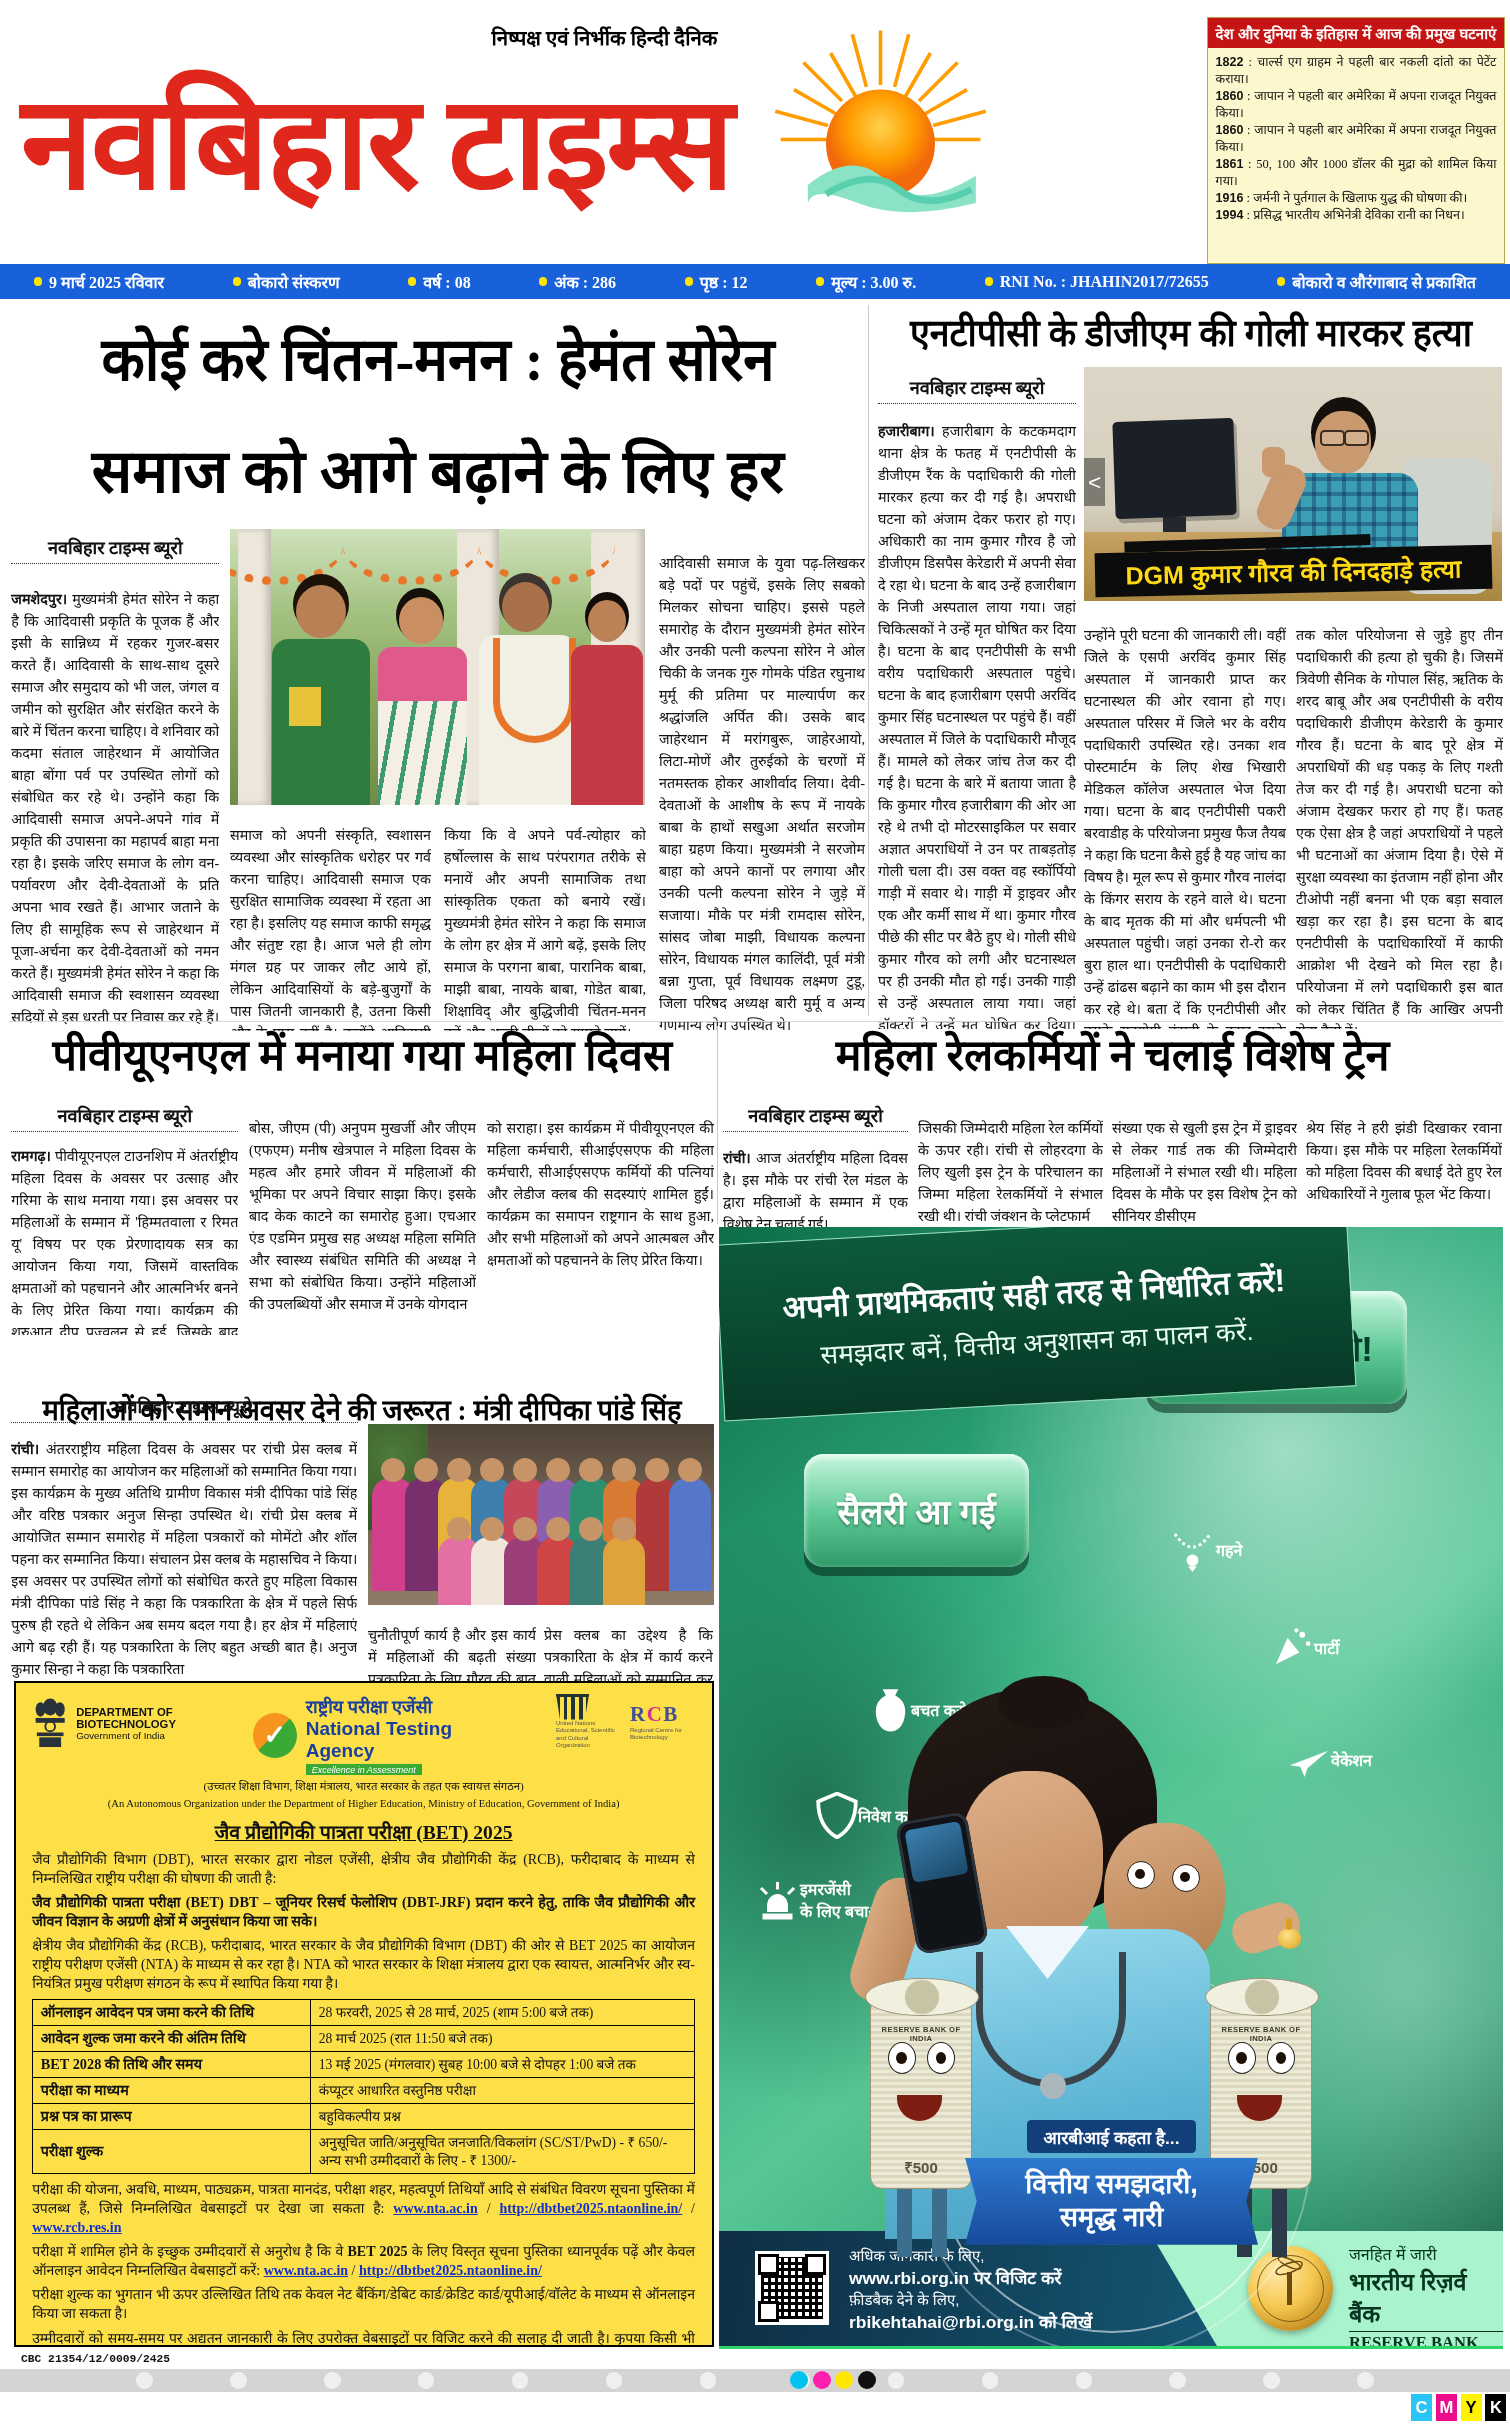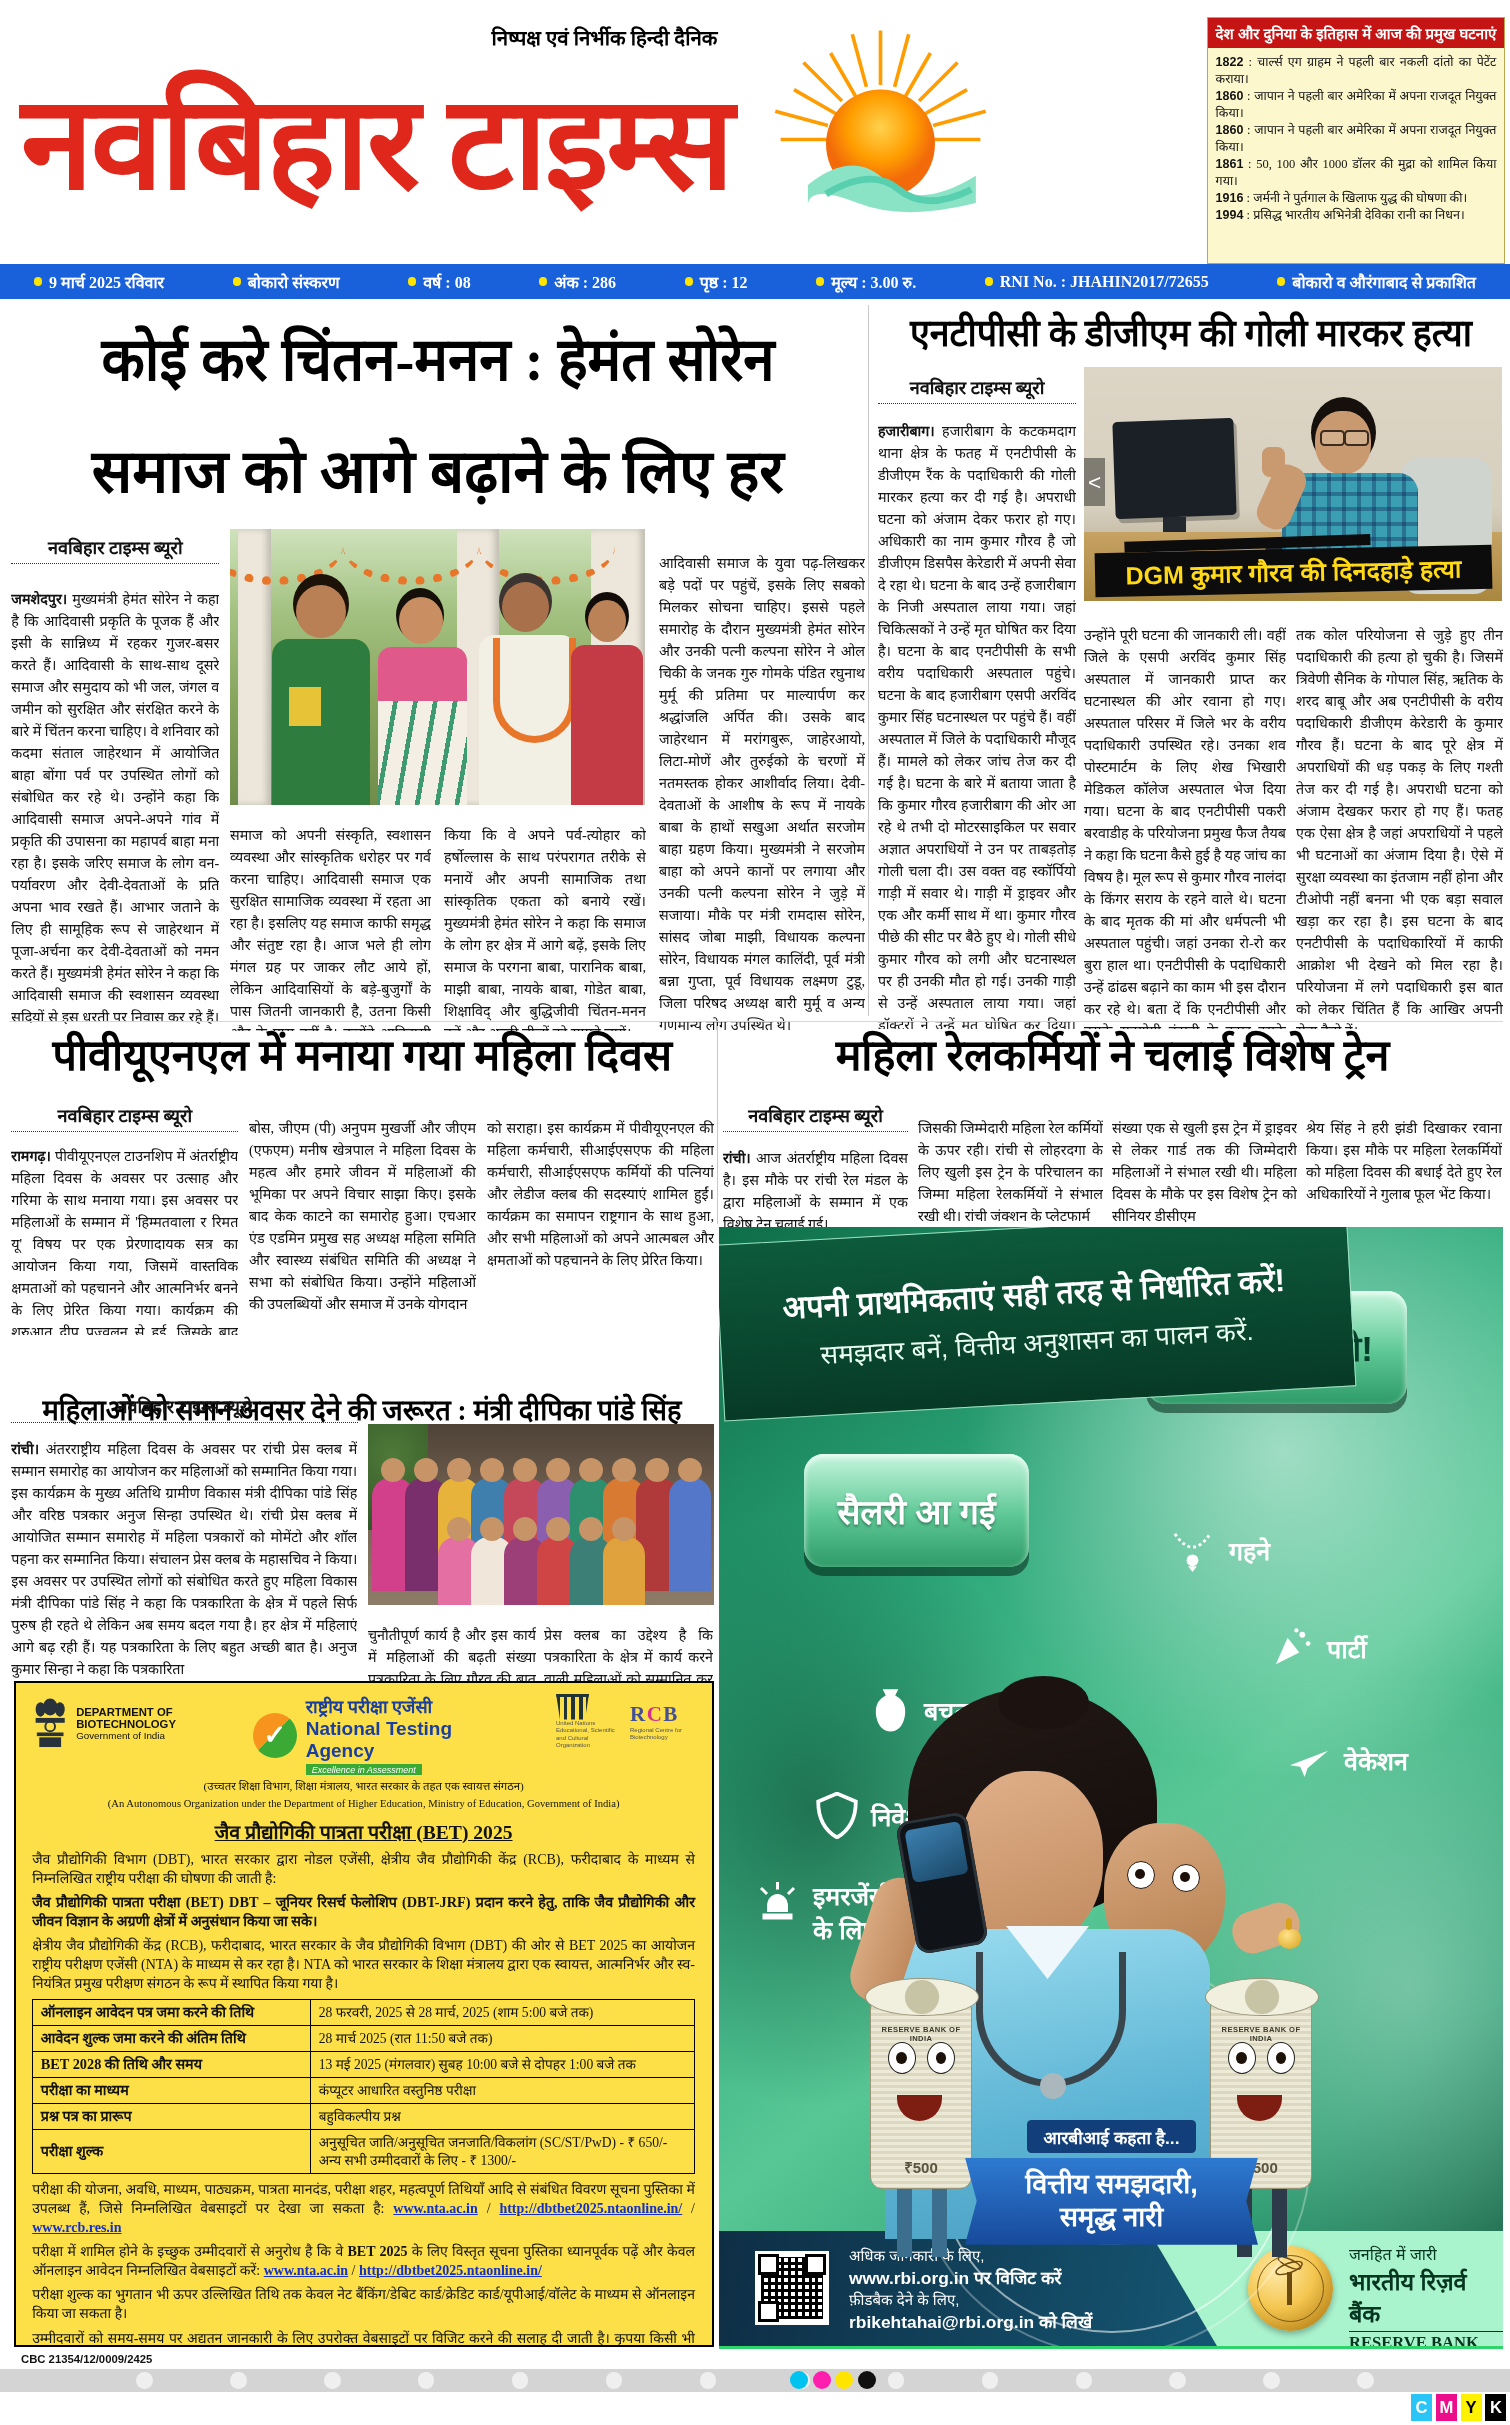--- a/index.html
+++ b/index.html
@@ -113,40 +113,40 @@
   .rcb-t{font-size:21px;font-weight:bold;color:#454f93;letter-spacing:1.5px;}
   .rcb-t em{color:#d6308e;font-style:normal;}
   .org{都:0;text-align:center;font-size:11.3px;line-height:16px;margin-top:1.5px;}
   .dbt-title{text-align:center;font-size:19.6px;font-weight:bold;text-decoration:underline;margin:6px 0 4.5px 0;}
   .dbt p{font-size:14px;line-height:19px;text-align:justify;margin:5.3px 0;}
   .dbt p.b{font-weight:bold;font-size:14.3px;}
   .dbt table{width:100%;border-collapse:collapse;margin:6px 0;}
   .dbt td{border:1.5px solid #000;padding:3.8px 7.6px;font-size:13.6px;line-height:17.4px;}
   .dbt td.lbl{font-weight:bold;width:42%;font-size:14.3px;}
   a.lnk{color:#1330c8;font-weight:bold;text-decoration:underline;font-family:"Liberation Serif",serif;}
-  .cbc{left:21px;top:2353px;font-size:11.3px;font-weight:bold;font-family:Liberation Sans, sans-serif;}
+  .cbc{left:21px;top:2353px;font-size:11.3px;font-weight:bold;font-family:Liberation Mono, monospace;}
   .temple{width:33px;height:26px;background:
      linear-gradient(#233 0 3px,transparent 3px) top/100% 6px no-repeat,
      repeating-linear-gradient(90deg,#233 0 3.8px,transparent 3.8px 7.6px);
      clip-path:polygon(0 0,100% 0,88% 100%,12% 100%);}
   
   .rbi{left:719px;top:1227px;width:784px;height:1119px;overflow:hidden;border-bottom:3.8px solid #2fd56a;
        background:
         radial-gradient(58% 42% at 72% 20%, rgba(240,255,248,.55), rgba(240,255,248,0) 70%),
         radial-gradient(45% 38% at 12% 52%, rgba(5,55,36,.5), rgba(5,55,36,0) 70%),
         radial-gradient(50% 40% at 88% 68%, rgba(235,255,246,.35), rgba(235,255,246,0) 70%),
         linear-gradient(140deg,#0d6d49 0%,#2ea87b 30%,#57c795 55%,#2f9e73 80%,#11553b 100%);
        font-family:"Liberation Sans",sans-serif;}
   .bub{position:absolute;border-radius:19.6px;display:flex;align-items:center;justify-content:center;
        background:linear-gradient(180deg,#c5f6dd,#5cc794 55%,#2f9b68);
        box-shadow:0 9px 0 rgba(3,38,24,.55), inset 0 3px 6px rgba(255,255,255,.8);}
   .bub-chalo{left:427px;top:64px;width:261px;height:113px;font-size:35px;font-weight:bold;color:#06402b;}
   .bub-sal{left:85px;top:227px;width:225px;height:113px;font-size:34px;font-weight:bold;color:#fff;
            text-shadow:0 2.3px 3px rgba(0,0,0,.35);}
-  .wi{position:absolute;display:flex;align-items:center;gap:13px;color:#fff;font-size:25px;font-weight:bold;}
+  .wi{position:absolute;display:flex;align-items:center;gap:0;color:#fff;font-size:16px;font-weight:bold;}
   .wi svg{display:block;}
   .banner{left:69px;top:716px;width:631px;height:175px;transform:rotate(-3.2deg);
           background:linear-gradient(180deg,#0d5a3c,#073a27);border:1.5px solid #9fe0c0;
           display:flex;flex-direction:column;align-items:center;justify-content:center;gap:10.6px;z-index:5;}
   .banner .b1{color:#fff;font-size:32px;font-weight:bold;white-space:nowrap;transform:scaleX(.96);}
   .banner .b2{color:#eafff3;font-size:26px;white-space:nowrap;}
   .rings{left:227px;top:763px;width:332px;height:332px;border-radius:50%;z-index:1;
          background:radial-gradient(circle at 50% 45%, #dff0fb 0 38%, #9cc8e8 39% 42%, transparent 43%);}
   .rings::before,.rings::after{content:"";position:absolute;border-radius:50%;border:2.3px solid rgba(255,255,255,.55);}
   .rings::before{inset:-10.6px;}

